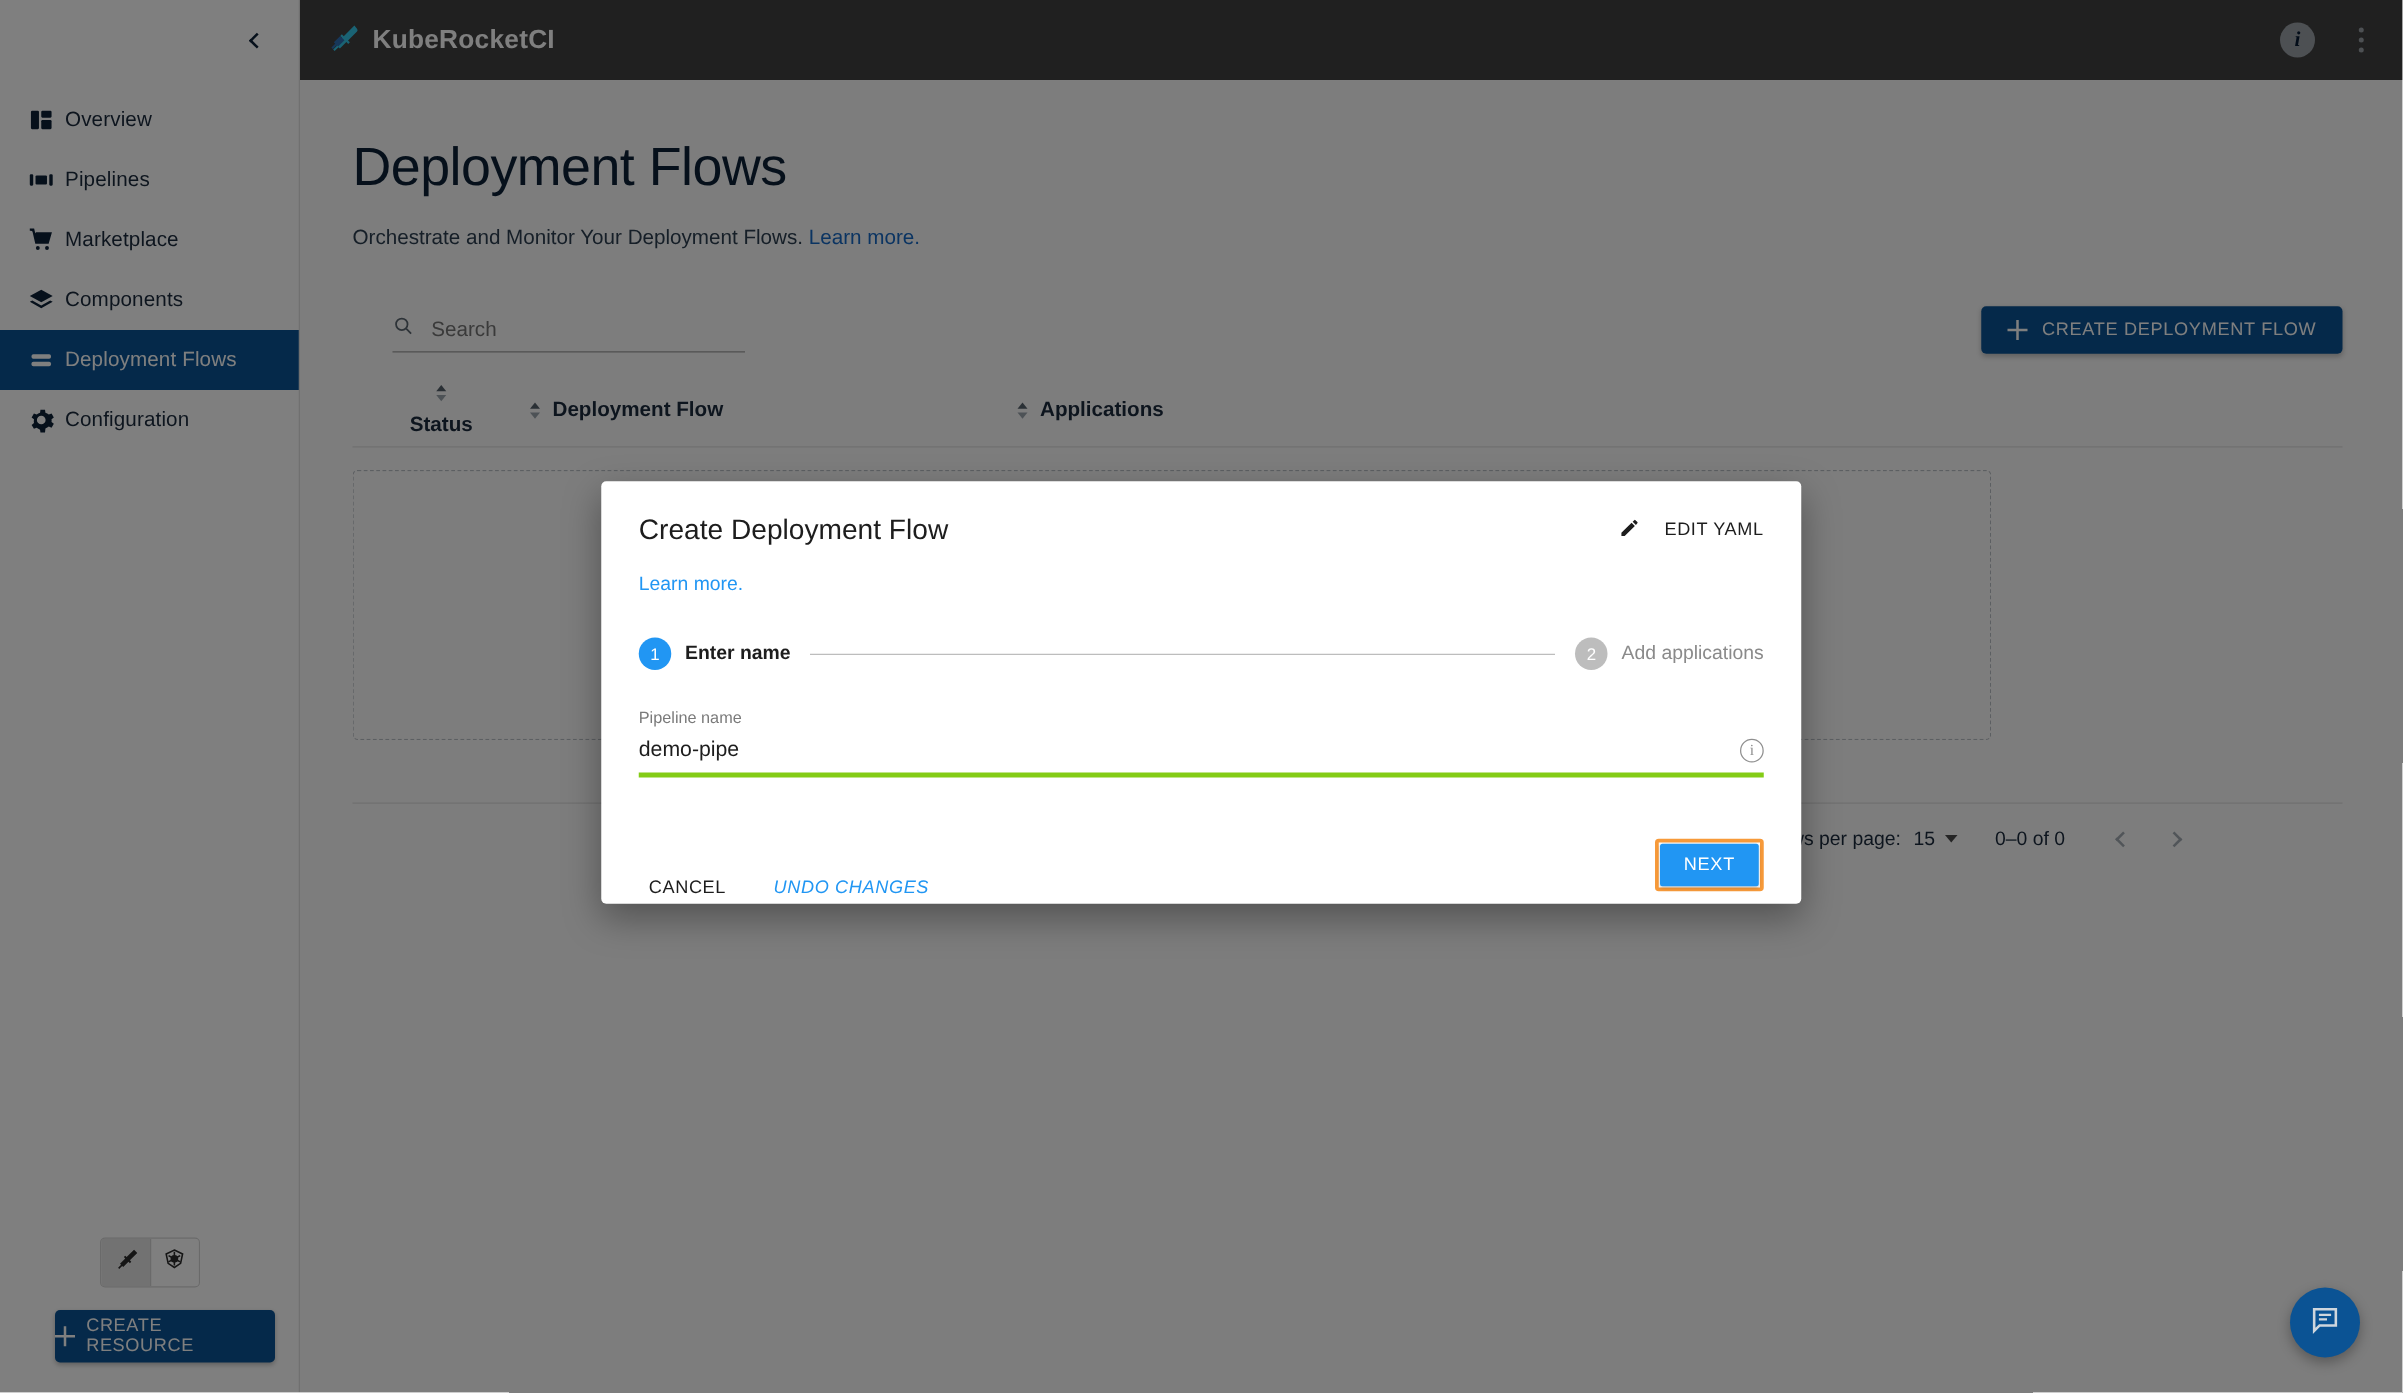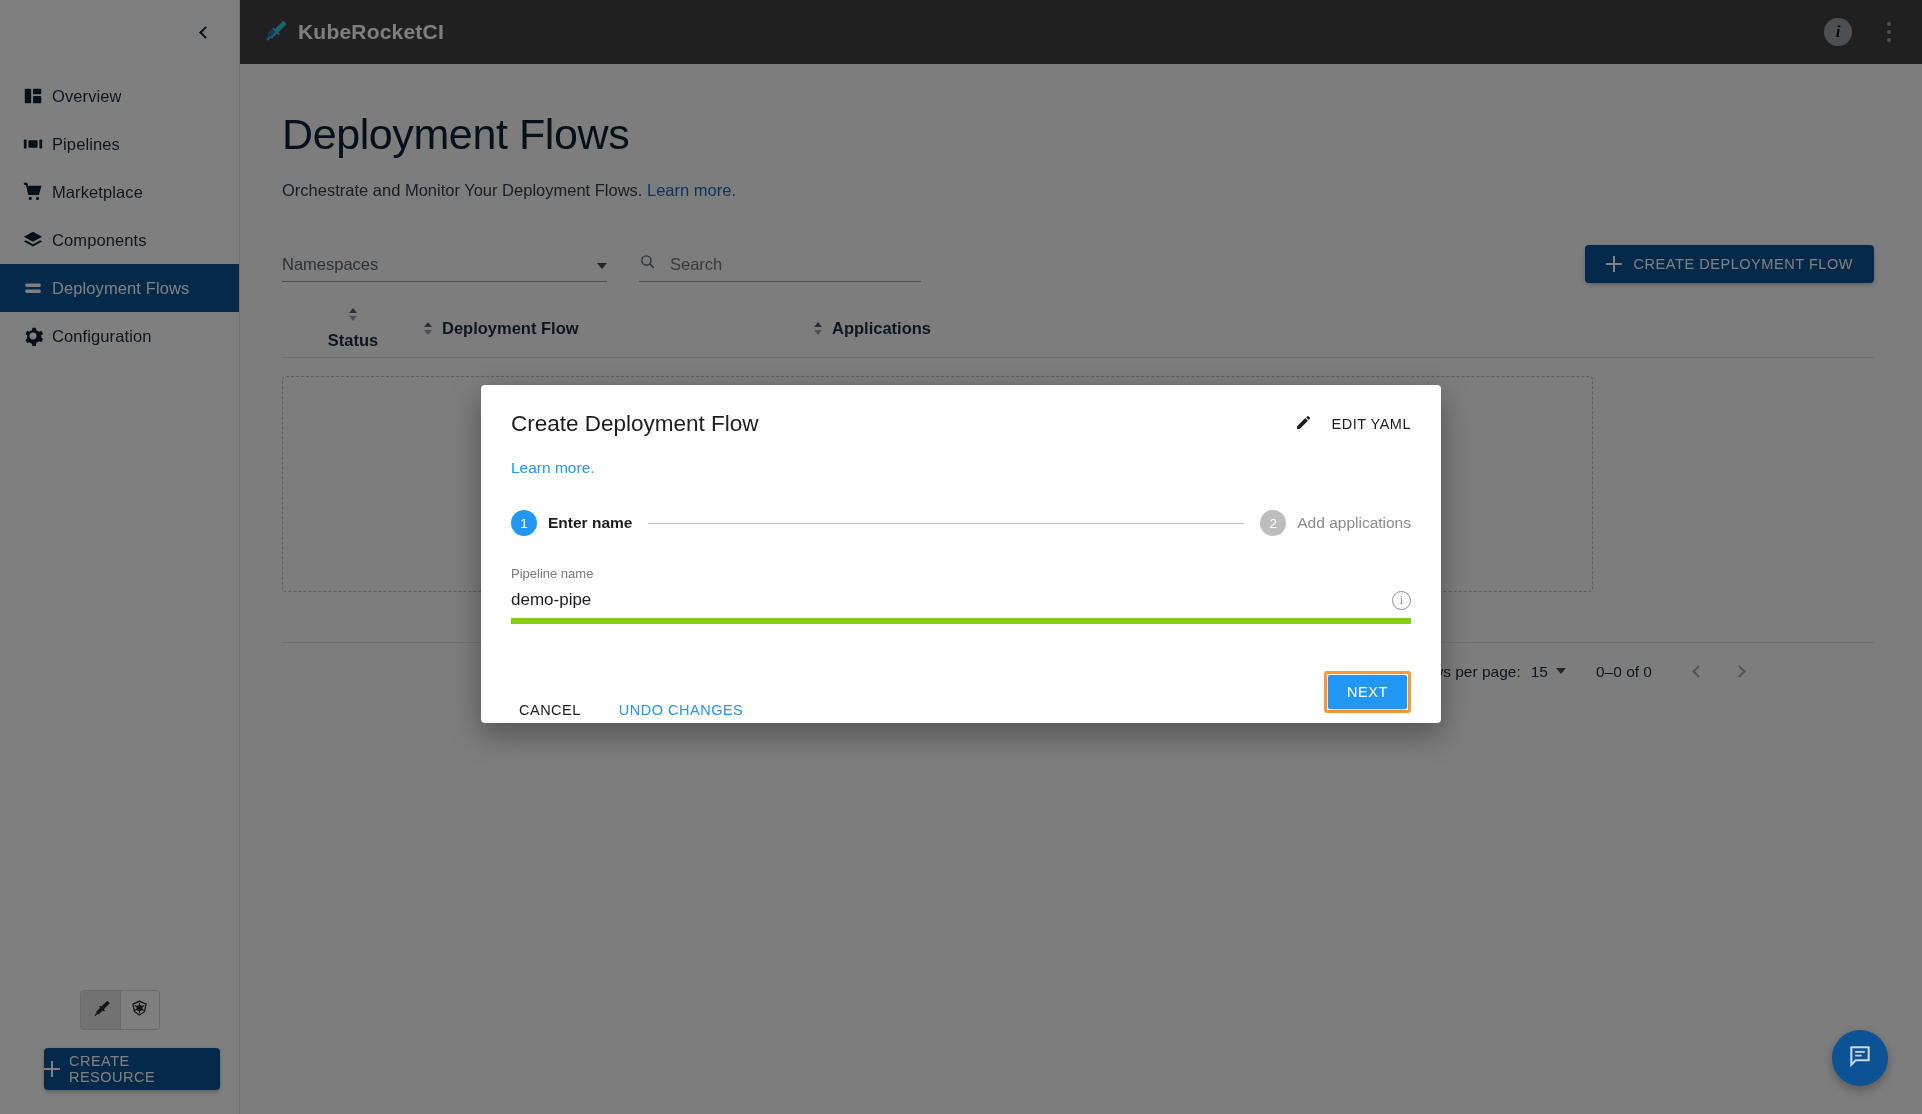--- a/index.html
+++ b/index.html
@@ -310,21 +310,21 @@
   .step-num.idle { background: #bdbdbd; }
   .step-label { font-size: 15.5px; color: #1d1d1d; font-weight: bold; }
   .step-label.idle { color: #8a8a8a; font-weight: normal; }
   .step-line { flex: 1; height: 1px; background: #bdbdbd; margin: 0 16px; }
 
   .field-block { margin-top: 30px; }
   .field-label { font-size: 13px; color: #7a7a7a; }
   .field-row {
     margin-top: 9px;
     display:flex; align-items:center;
-    border-bottom: 6px solid #84cc16;
+    border-bottom: 4px solid #84cc16;
     padding-bottom: 8px;
   }
   .field-row input {
     flex:1; border:0; outline:0;
     font-size: 17px; color: #1d1d1d;
     font-family: "Liberation Sans", sans-serif;
     background: transparent;
   }
   .info-small {
     width: 19px; height: 19px; border-radius: 50%;
@@ -338,21 +338,21 @@
     margin-top:auto;
     height: 62px;
     display:flex; align-items:center;
   }
   .btn-text {
     font-size: 14.5px; letter-spacing:.5px; cursor:pointer;
     text-transform: uppercase;
     margin-top: 35px;
   }
   .btn-cancel { color:#1d1d1d; margin-right: 22px; padding: 8px 8px; }
-  .btn-undo   { color:#2196f3; padding: 8px 8px; }
+  .btn-undo   { color:#2196f3; padding: 8px 8px; font-style: italic; }
   .btn-next-wrap {
     margin-left:auto;
     border: 3px solid #f79a3a;
     border-radius: 3px;
     padding: 1px;
   }
   .btn-next {
     background: #2196f3;
     color:#ffffff;
     font-size: 14.5px;
@@ -490,24 +490,20 @@
   </div>
 
   <div class="content">
     <h1 class="page-title">Deployment Flows</h1>
     <div class="page-sub">
       <span>Orchestrate and Monitor Your Deployment Flows.</span>
       <span class="link">Learn more.</span>
     </div>
 
     <div class="toolbar">
-      <div class="field-ns">
-        <span class="ph">Namespaces</span>
-        <span class="caret-down"></span>
-      </div>
 
       <div class="field-search">
         <span>
           <svg width="17" height="17" viewBox="0 0 24 24" fill="none" stroke="#5b6670" stroke-width="2">
             <circle cx="10.5" cy="10.5" r="6.5"></circle>
               <path d="M15.5 15.5 21 21"></path>
           </svg>
         </span>
         <input style="border: 0px; outline: 0px; background: transparent; font-size: 16.5px; color: rgb(91, 102, 112); font-family: &quot;Liberation Sans&quot;, sans-serif; width: 200px;" placeholder="Search">
       </div>

